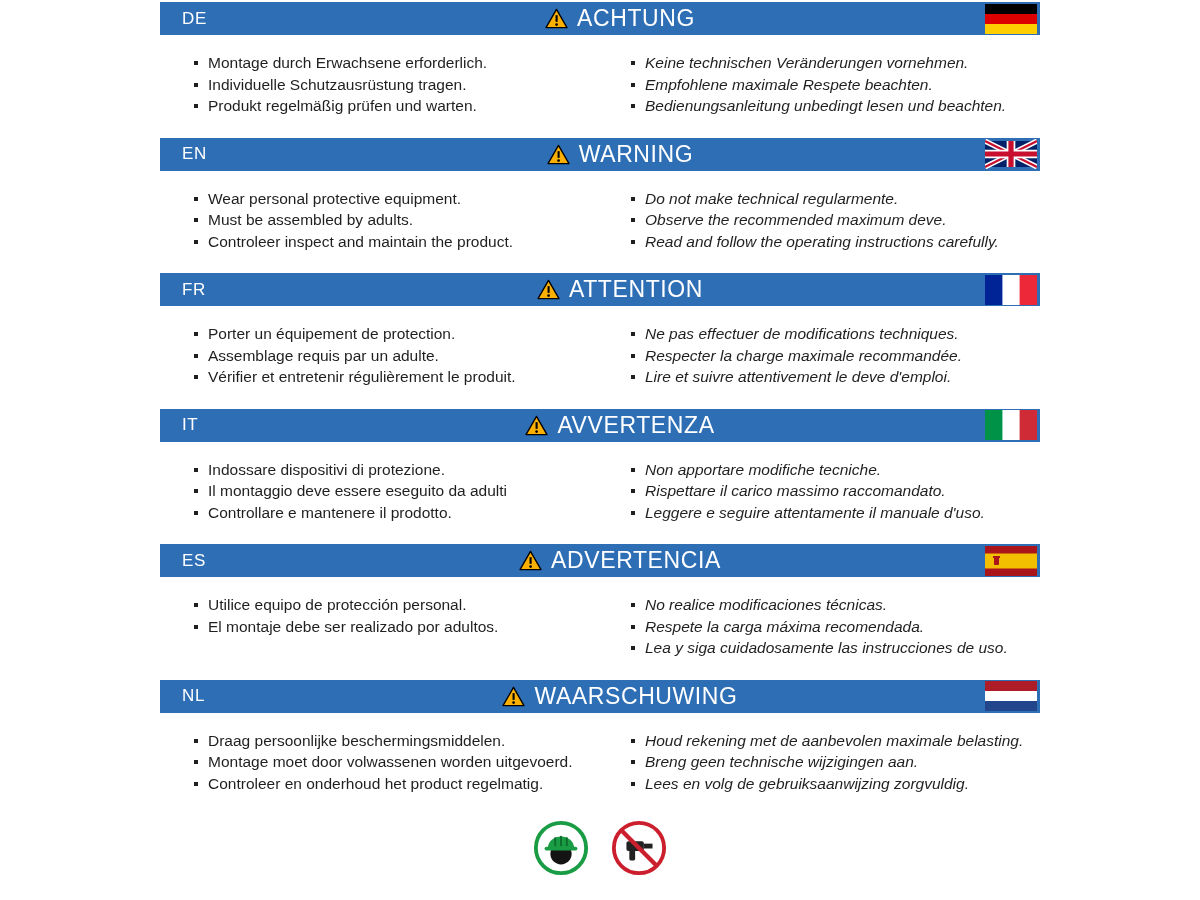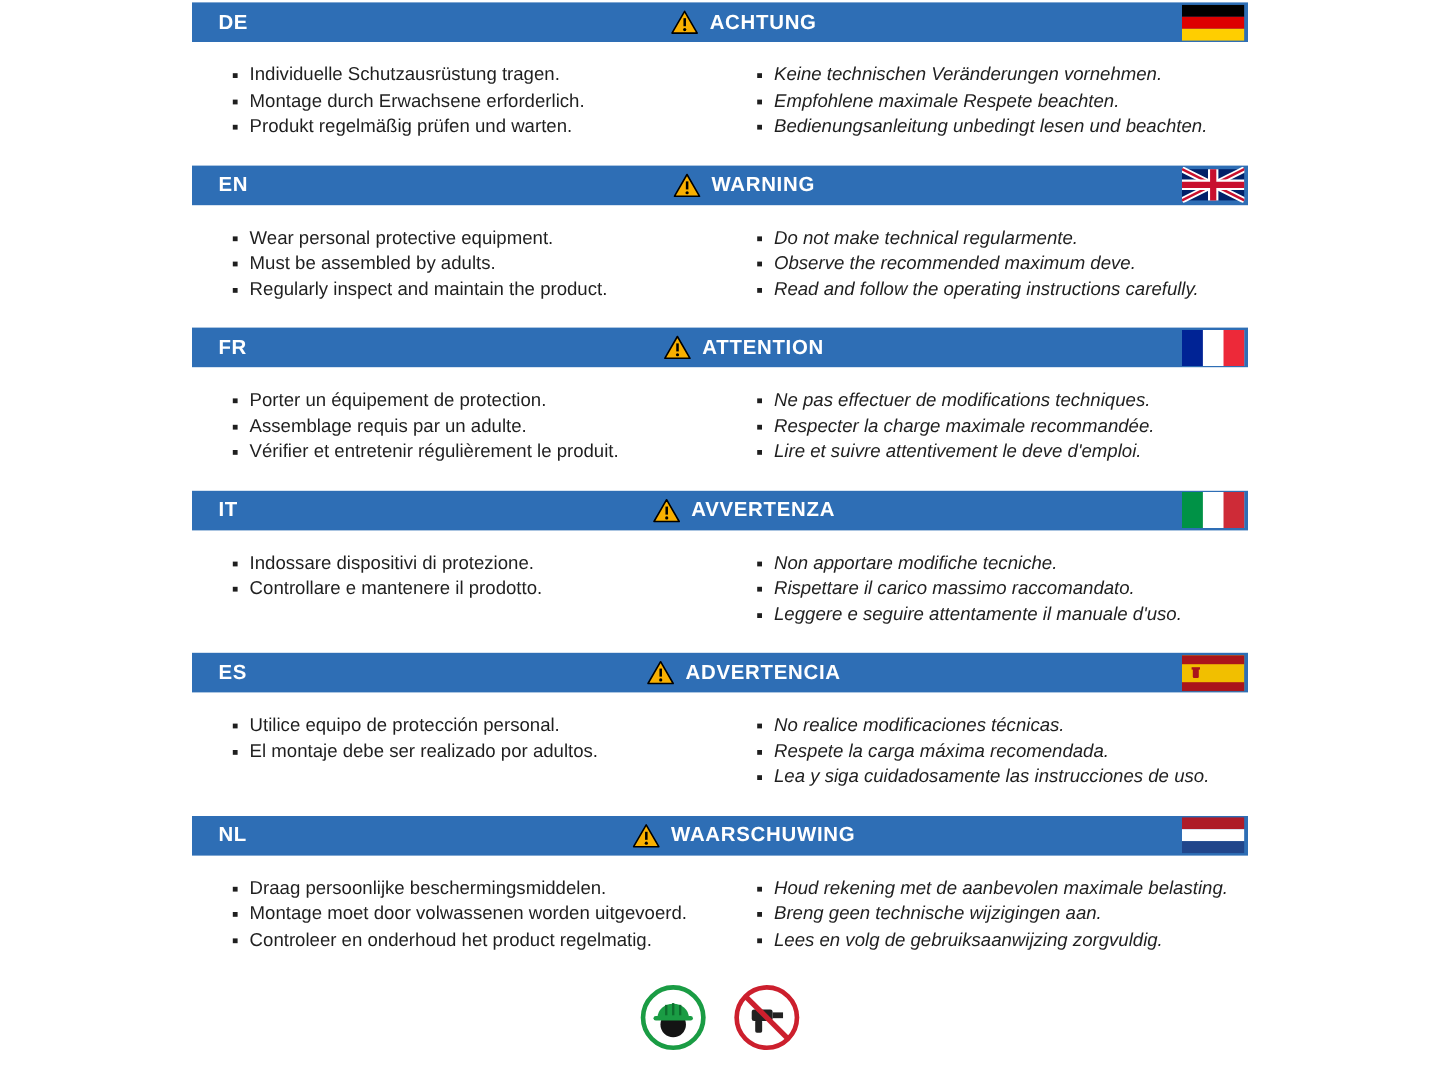--- a/index.html
+++ b/index.html
@@ -14,26 +14,26 @@
 
   .lang-section { width:100%; }
 
   .bar {
     height:33px;
     background:#2e6eb5;
     display:grid;
     grid-template-columns:100px 1fr 60px;
     align-items:center;
     color:#ffffff;
-    font-weight:700;
+    font-weight:400;
   }
   .code { padding-left:22px; font-size:17px; letter-spacing:0.6px; }
   .center {
     display:flex; align-items:center; justify-content:center;
-    gap:9px; font-size:17px; letter-spacing:0.6px;
+    gap:9px; font-size:23px; letter-spacing:0.6px;
   }
   .tri { display:flex; align-items:center; }
   .flag { justify-self:end; margin-right:3px; width:52px; height:30px; display:block; }
   .flag svg { display:block; width:52px; height:30px; }
 
   .cols { display:flex; padding:17px 0 21px 0; }
   .col { flex:1; list-style:none; }
   .col.left  { padding-left:32px; }
   .col.right { padding-left:26px;font-style:italic; }
   .col li {
@@ -81,22 +81,22 @@
       <span class="flag">
         <svg viewBox="0 0 52 30">
             <rect width="52" height="10" fill="#000"></rect>
             <rect y="10" width="52" height="10" fill="#DD0000"></rect>
             <rect y="20" width="52" height="10" fill="#FFCE00"></rect>
           </svg>
       </span>
     </div>
     <div class="cols">
       <ul class="col left">
+        <li>Montage durch Erwachsene erforderlich.</li>
         <li>Individuelle Schutzausrüstung tragen.</li>
-        <li>Montage durch Erwachsene erforderlich.</li>
         <li>Produkt regelmäßig prüfen und warten.</li>
       </ul>
       <ul class="col right">
         <li>Keine technischen Veränderungen vornehmen.</li>
         <li>Empfohlene maximale Respete beachten.</li>
         <li>Bedienungsanleitung unbedingt lesen und beachten.</li>
       </ul>
     </div>
   </section>
 
@@ -120,21 +120,21 @@
             <path d="M0,0 60,30 M60,0 0,30" stroke="#C8102E" stroke-width="2.4"></path>
             <path d="M30,0 V30 M0,15 H60" stroke="#fff" stroke-width="10"></path>
             <path d="M30,0 V30 M0,15 H60" stroke="#C8102E" stroke-width="6"></path>
           </svg>
       </span>
     </div>
     <div class="cols">
       <ul class="col left">
         <li>Wear personal protective equipment.</li>
         <li>Must be assembled by adults.</li>
-        <li>Regularly inspect and maintain the product.</li>
+        <li>Controleer inspect and maintain the product.</li>
       </ul>
       <ul class="col right">
         <li>Do not make technical regularmente.</li>
         <li>Observe the recommended maximum deve.</li>
         <li>Read and follow the operating instructions carefully.</li>
       </ul>
     </div>
   </section>
 
   <section class="lang-section">
@@ -189,20 +189,21 @@
         <svg viewBox="0 0 52 30">
             <rect width="52" height="30" fill="#fff"></rect>
             <rect width="17.4" height="30" fill="#009246"></rect>
             <rect x="34.6" width="17.4" height="30" fill="#CE2B37"></rect>
           </svg>
       </span>
     </div>
     <div class="cols">
       <ul class="col left">
         <li>Indossare dispositivi di protezione.</li>
+        <li>Il montaggio deve essere eseguito da adulti</li>
         <li>Controllare e mantenere il prodotto.</li>
       </ul>
       <ul class="col right">
         <li>Non apportare modifiche tecniche.</li>
         <li>Rispettare il carico massimo raccomandato.</li>
         <li>Leggere e seguire attentamente il manuale d'uso.</li>
       </ul>
     </div>
   </section>
 

